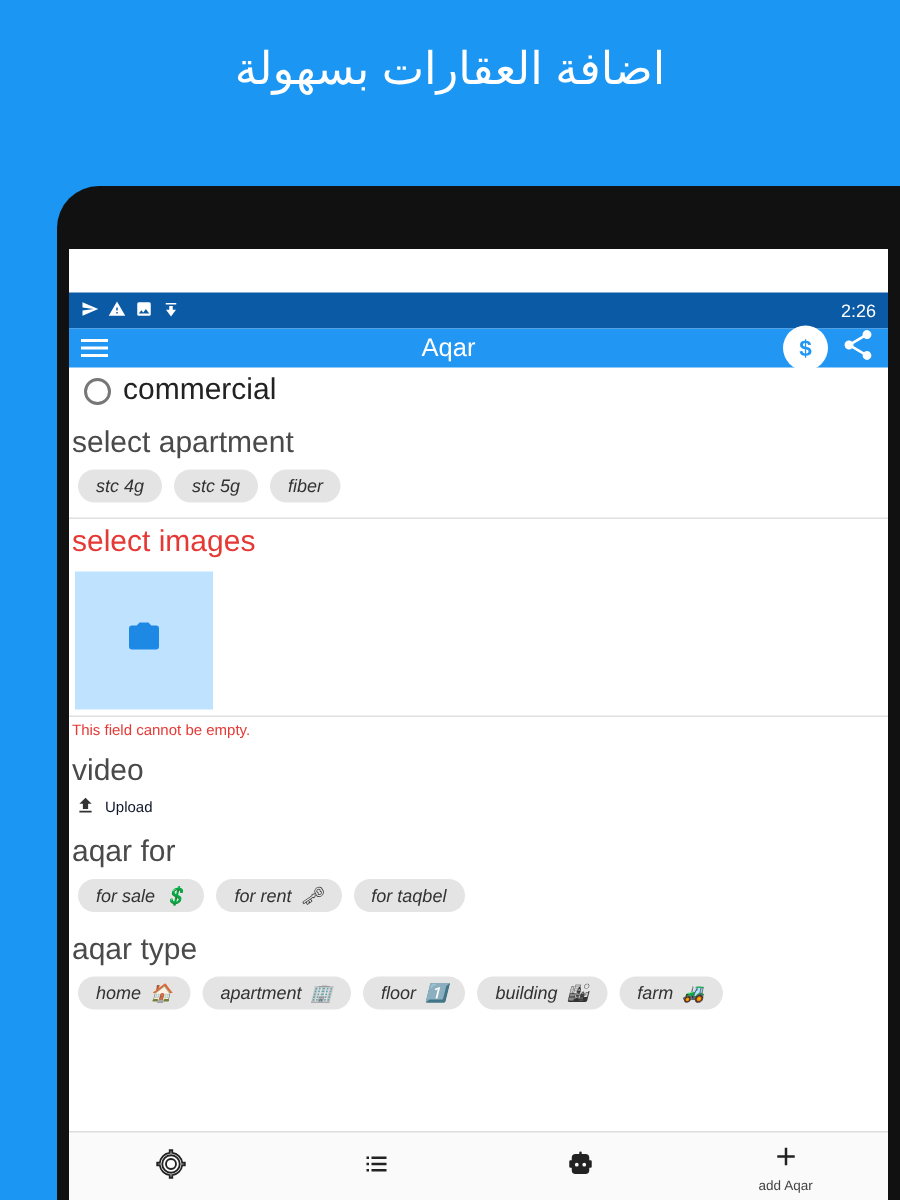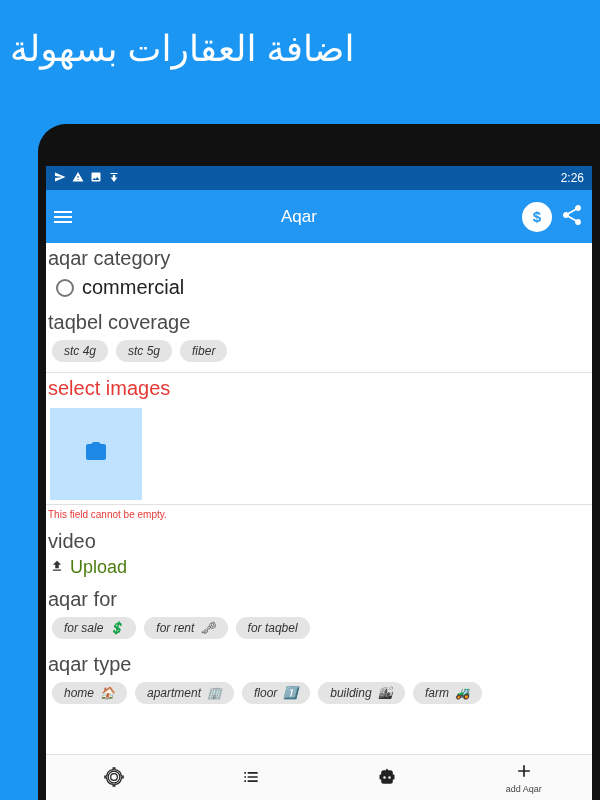--- a/index.html
+++ b/index.html
@@ -1,22 +1,22 @@
 <!DOCTYPE html>
 <html><head>
 <meta charset="utf-8">
 <style>
   * { box-sizing: border-box; margin: 0; padding: 0; }
   html, body { width: 600px; height: 800px; overflow: hidden; font-family: Arial, Helvetica, sans-serif; }
   body { background: #1b96f3; }
 
   .promo-title {
     color: #fff;
-    font-size: 36px;
-    text-align: left;
+    font-size: 30px;
+    text-align: center;
     padding: 28px 10px 20px;
     direction: rtl;
   }
 
   .device-frame {
     position: absolute;
     left: 38px;
     right: 0;
     top: 124px;
     bottom: 0;
@@ -38,29 +38,30 @@
   
   .status-bar {
     background: #0b5aa6;
     color: #fff;
     height: 24px;
     display: flex;
     align-items: center;
     justify-content: space-between;
     padding: 0 8px;
     font-size: 12px;
+    margin-top: 29px;
   }
   .status-left { display: flex; gap: 6px; align-items: center; }
   .status-left svg, .status-left span.icon-glyph { width: 12px; height: 12px; fill: #fff; }
 
   
   .app-bar {
     background: #2196f3;
     color: #fff;
-    height: 53px;
+    height: 26px;
     display: flex;
     align-items: center;
     padding: 0 8px;
     gap: 8px;
   }
   .hamburger {
     width: 22px; height: 22px; display:flex; flex-direction:column; justify-content:center; gap:3px;
   }
   .hamburger span { display:block; height:2px; background:#fff; width:18px; }
   .app-title { flex:1; text-align:center; font-size:17px; font-weight:500; color:#fff; }
@@ -107,21 +108,21 @@
   .image-picker {
     width:92px; height:92px; background:#bfe3ff; margin:6px 4px 4px;
     display:flex; align-items:center; justify-content:center;
   }
   .image-picker svg { fill:#1e88e5; width:24px; height:24px; }
 
   .field-error { color:#e53935; font-size:10px; padding:4px 2px 6px; }
 
   .divider { height:1px; background:#e0e0e0; margin:0; }
 
-  .upload-row { display:flex; align-items:center; gap:6px; padding:2px 4px 6px; font-size:18px; color:#4d7c0f; }
+  .upload-row { display:flex; align-items:center; gap:6px; padding:2px 4px 6px; font-size:10px; color:#0f172a; }
 
   
   .bottom-nav {
     height:46px;
     border-top:1px solid #ddd;
     background:#fafafa;
     display:flex;
   }
   .bottom-nav .nav-item {
     flex:1;
@@ -185,29 +186,28 @@
       </div>
       <div class="share-icon">
         <svg viewBox="0 0 24 24">
             <path d="M18 16.08c-.76 0-1.44.3-1.96.77L8.91 12.7a3 3 0 0 0 0-1.4l7.05-4.11A2.99 2.99 0 1 0 15 5c0 .24.04.47.09.7L8.04 9.81A3 3 0 1 0 6 15a3 3 0 0 0 2.04-.81l7.12 4.16c-.05.21-.08.43-.08.65a2.92 2.92 0 1 0 2.92-2.92z"></path>
           </svg>
       </div>
     </div>
 
     <div class="content">
 
-      <div class="section-label">aqar category</div>
       <div class="radio-row">
         <div class="radio-item">
           <span class="radio-outer"></span>
           <span>commercial</span>
         </div>
       </div>
 
-      <div class="section-label">taqbel coverage</div>
+      <div class="section-label">select apartment</div>
       <div class="chip-row">
         <span class="chip">stc 4g</span>
         <span class="chip">stc 5g</span>
         <span class="chip">fiber</span>
       </div>
 
       <div class="divider"></div>
 
       <div class="section-label error">select images</div>
       <div class="image-picker">

